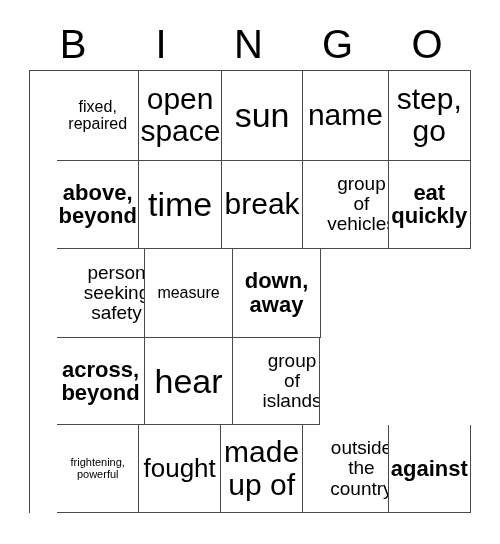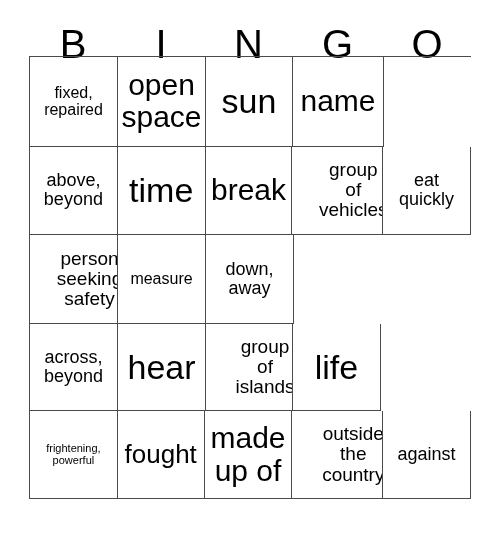--- a/index.html
+++ b/index.html
@@ -45,28 +45,29 @@
   .hw0 { width: 88px; }
   .hw1 { width: 88px; }
   .hw2 { width: 87px; }
   .hw3 { width: 91px; }
   .hw4 { width: 88px; }
 
   
   #grid {
     position: absolute;
     left: 29px;
-    top: 56px;
+    top: 70px;
     width: 442px;
     height: 443px;
     border-top: 1px solid #4a4a4a;
     border-left: 1px solid #4a4a4a;
     box-sizing: border-box;
     display: flex;
     flex-direction: column;
+    padding-left: 27px;
   }
   .grid-row {
     display: flex;
     width: 100%;
   }
   .r0 { height: 90px; }
   .r1 { height: 88px; }
   .r2 { height: 90px; }
   .r3 { height: 87px; }
   .r4 { height: 88px; }
@@ -93,21 +94,21 @@
     width: 100%;
     line-height: 1.07;
     white-space: pre-line;
     word-break: normal;
   }
 
   
   .fs-xxl  { font-size: 34px; }
   .fs-xl   { font-size: 30px; }
   .fs-lg   { font-size: 26px; }
-  .fs-md   { font-size: 18px; }
+  .fs-md   { font-size: 22px; font-weight: bold; }
   .fs-sm   { font-size: 19px; margin-left: 32px; }
   .fs-xs   { font-size: 16px; }
   .fs-xxs  { font-size: 11px; }
 </style>
 </head>
 <body>
 
 <div id="card">
 
   <div id="header">
@@ -128,20 +129,24 @@
       <div class="cell c1">
           <span class="cell-text fs-xl">open
 space</span>
         </div>
       <div class="cell c2">
           <span class="cell-text fs-xxl">sun</span>
         </div>
       <div class="cell c3">
           <span class="cell-text fs-xl">name</span>
         </div>
+      <div class="cell c4">
+          <span class="cell-text fs-xl">step,
+go</span>
+        </div>
     </div>
 
     <div class="grid-row r1">
       <div class="cell c0">
           <span class="cell-text fs-md">above,
 beyond</span>
         </div>
       <div class="cell c1">
           <span class="cell-text fs-xxl">time</span>
         </div>
@@ -180,23 +185,20 @@
 beyond</span>
         </div>
       <div class="cell c1">
           <span class="cell-text fs-xxl">hear</span>
         </div>
       <div class="cell c2">
           <span class="cell-text fs-sm">group
 of
 islands</span>
         </div>
-      <div class="cell c4">
-          <span class="cell-text fs-xxl">life</span>
-        </div>
     </div>
 
     <div class="grid-row r4">
       <div class="cell c0">
           <span class="cell-text fs-xxs">frightening,
 powerful</span>
         </div>
       <div class="cell c2">
           <span class="cell-text fs-lg">fought</span>
         </div>

